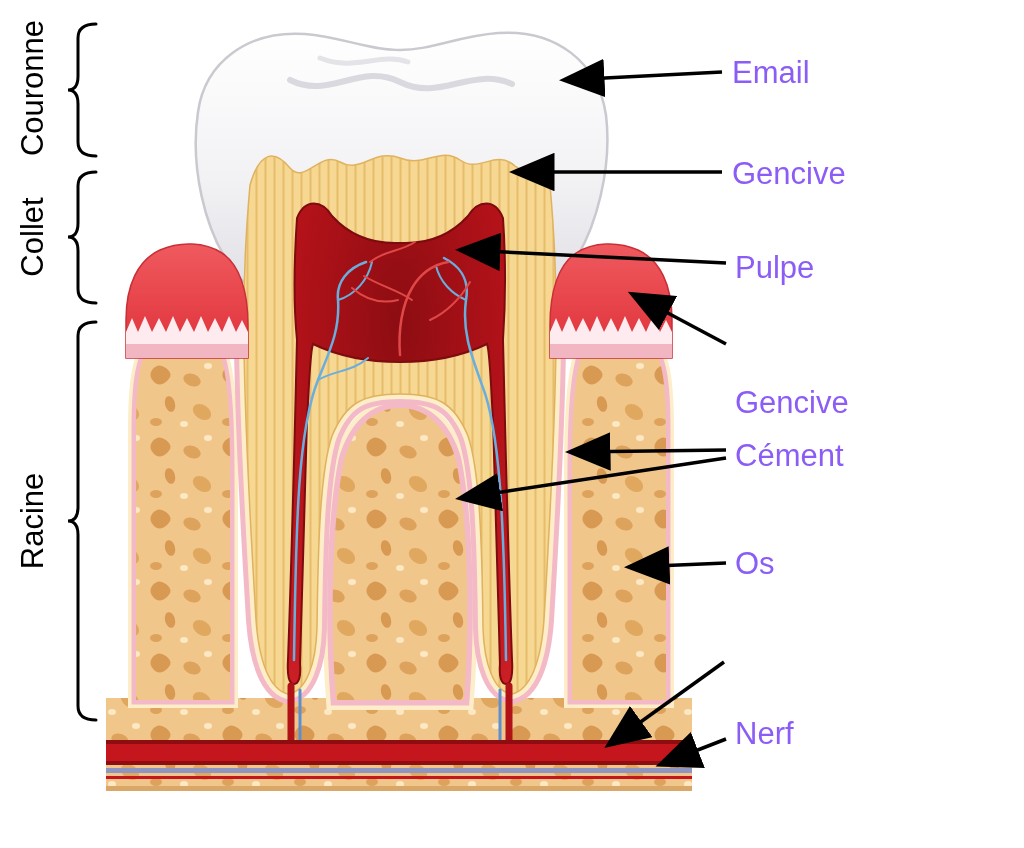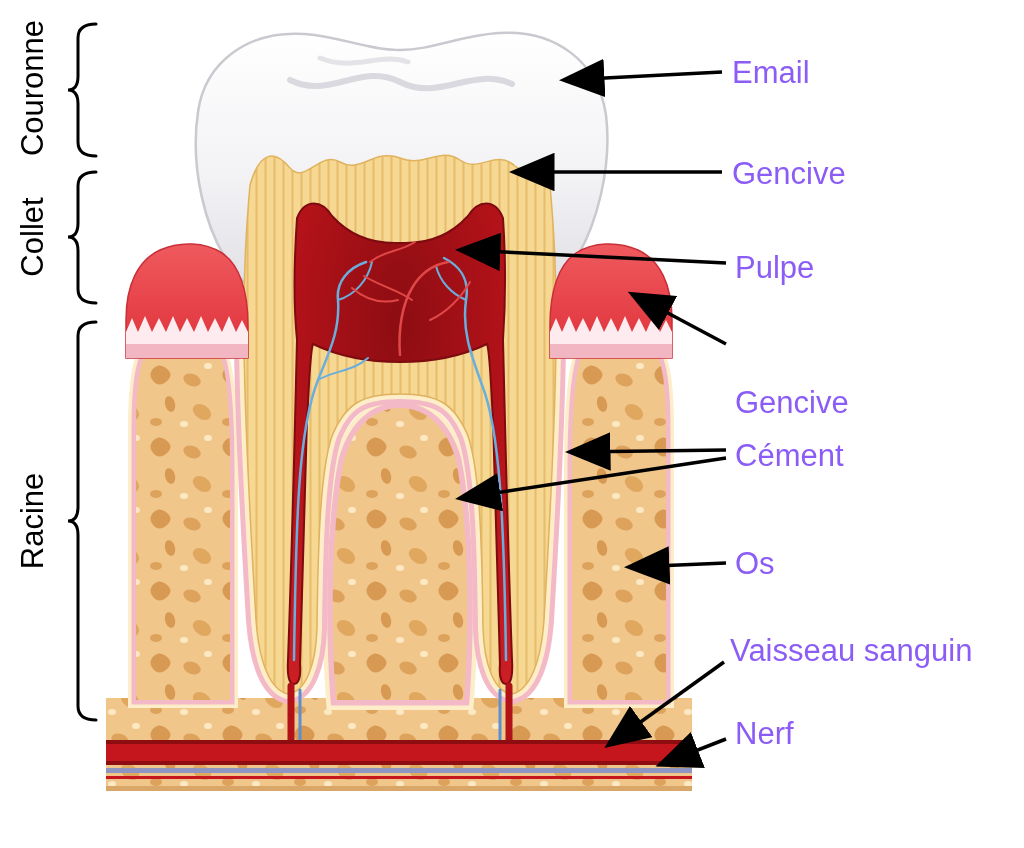--- a/index.html
+++ b/index.html
@@ -153,16 +153,15 @@
 <div class="vlbl" style="left:32px;top:88px;">Couronne</div>
 <div class="vlbl" style="left:32px;top:237px;">Collet</div>
 <div class="vlbl" style="left:32px;top:521px;">Racine</div>
 
 <div class="lbl" style="left:732px;top:57px;">Email</div>
 <div class="lbl" style="left:732px;top:158px;">Gencive</div>
 <div class="lbl" style="left:735px;top:252px;">Pulpe</div>
 <div class="lbl" style="left:735px;top:341px;margin-top:46px;">Gencive</div>
 <div class="lbl" style="left:735px;top:440px;">Cément</div>
 <div class="lbl" style="left:735px;top:548px;text-align:center;">Os</div>
-<div class="lbl" style="left:730px;top:635px;">Vaisseau sanguin</div>
 <div class="lbl" style="left:735px;top:718px;text-align:right;">Nerf</div>
 
 </div>
 
 </body></html>

